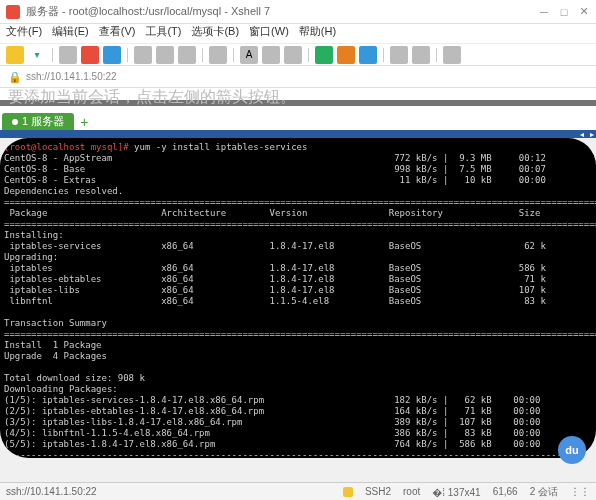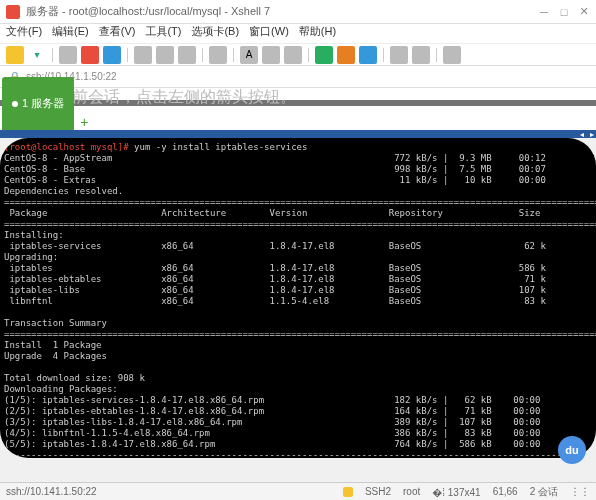--- a/index.html
+++ b/index.html
@@ -19,21 +19,21 @@
 .tbtn.blue { background:#3498db; }
 .tbtn.green { background:#27ae60; }
 .tbtn.orange { background:#e67e22; }
 .tbtn.gray { background:#bbb; }
 .sep { width:1px; height:14px; background:#ccc; margin:0 2px; }
 .addrbar { background:#fff; height:22px; display:flex; align-items:center; padding:0 8px; border-bottom:1px solid #ddd; }
 .lock { width:12px; height:12px; color:#2a7; margin-right:6px; }
 .addr { color:#888; font-size:10px; }
 .hint { background:#fff; height:18px; padding:0 8px; color:#bbb; font-size:16px; line-height:18px; border-bottom:6px solid #737373; }
 .tabs { background:#fff; height:24px; display:flex; align-items:flex-end; padding:0 2px; }
-.tab { background:#4aa03a; color:#fff; padding:19px 10px; border-radius:3px 3px 0 0; font-size:11px; display:flex; align-items:center; gap:4px;text-align:right; }
+.tab { background:#4aa03a; color:#fff; padding:1px 10px; border-radius:3px 3px 0 0; font-size:11px; display:flex; align-items:center; gap:4px;text-align:right; }
 .tab .dot { width:6px; height:6px; background:#fff; border-radius:50%; }
 .tabplus { color:#4aa03a; padding:0 6px; font-size:14px; }
 .navstrip { background:#2a5a9e; height:8px; position:relative; }
 .navstrip .arrR { position:absolute; right:2px; top:0; color:#fff; font-size:8px; }
 .navstrip .arrL { position:absolute; right:12px; top:0; color:#fff; font-size:8px; }
 .term { background:#000; color:#ccc; font-family:Consolas,monospace; font-size:9px; line-height:11px; padding:4px; height:320px; overflow:hidden; white-space:pre;border-radius:28px; }
 .term .prompt { color:#e74c3c; }
 .statusbar { position:absolute; bottom:0; left:0; right:0; height:18px; background:#f4f4f4; border-top:1px solid #ccc; display:flex; align-items:center; padding:0 6px; font-size:10px; color:#666; gap:12px; }
 .statusbar .flex { flex:1; }
 .sshico { width:10px; height:10px; background:#f4c430; border-radius:2px; }

